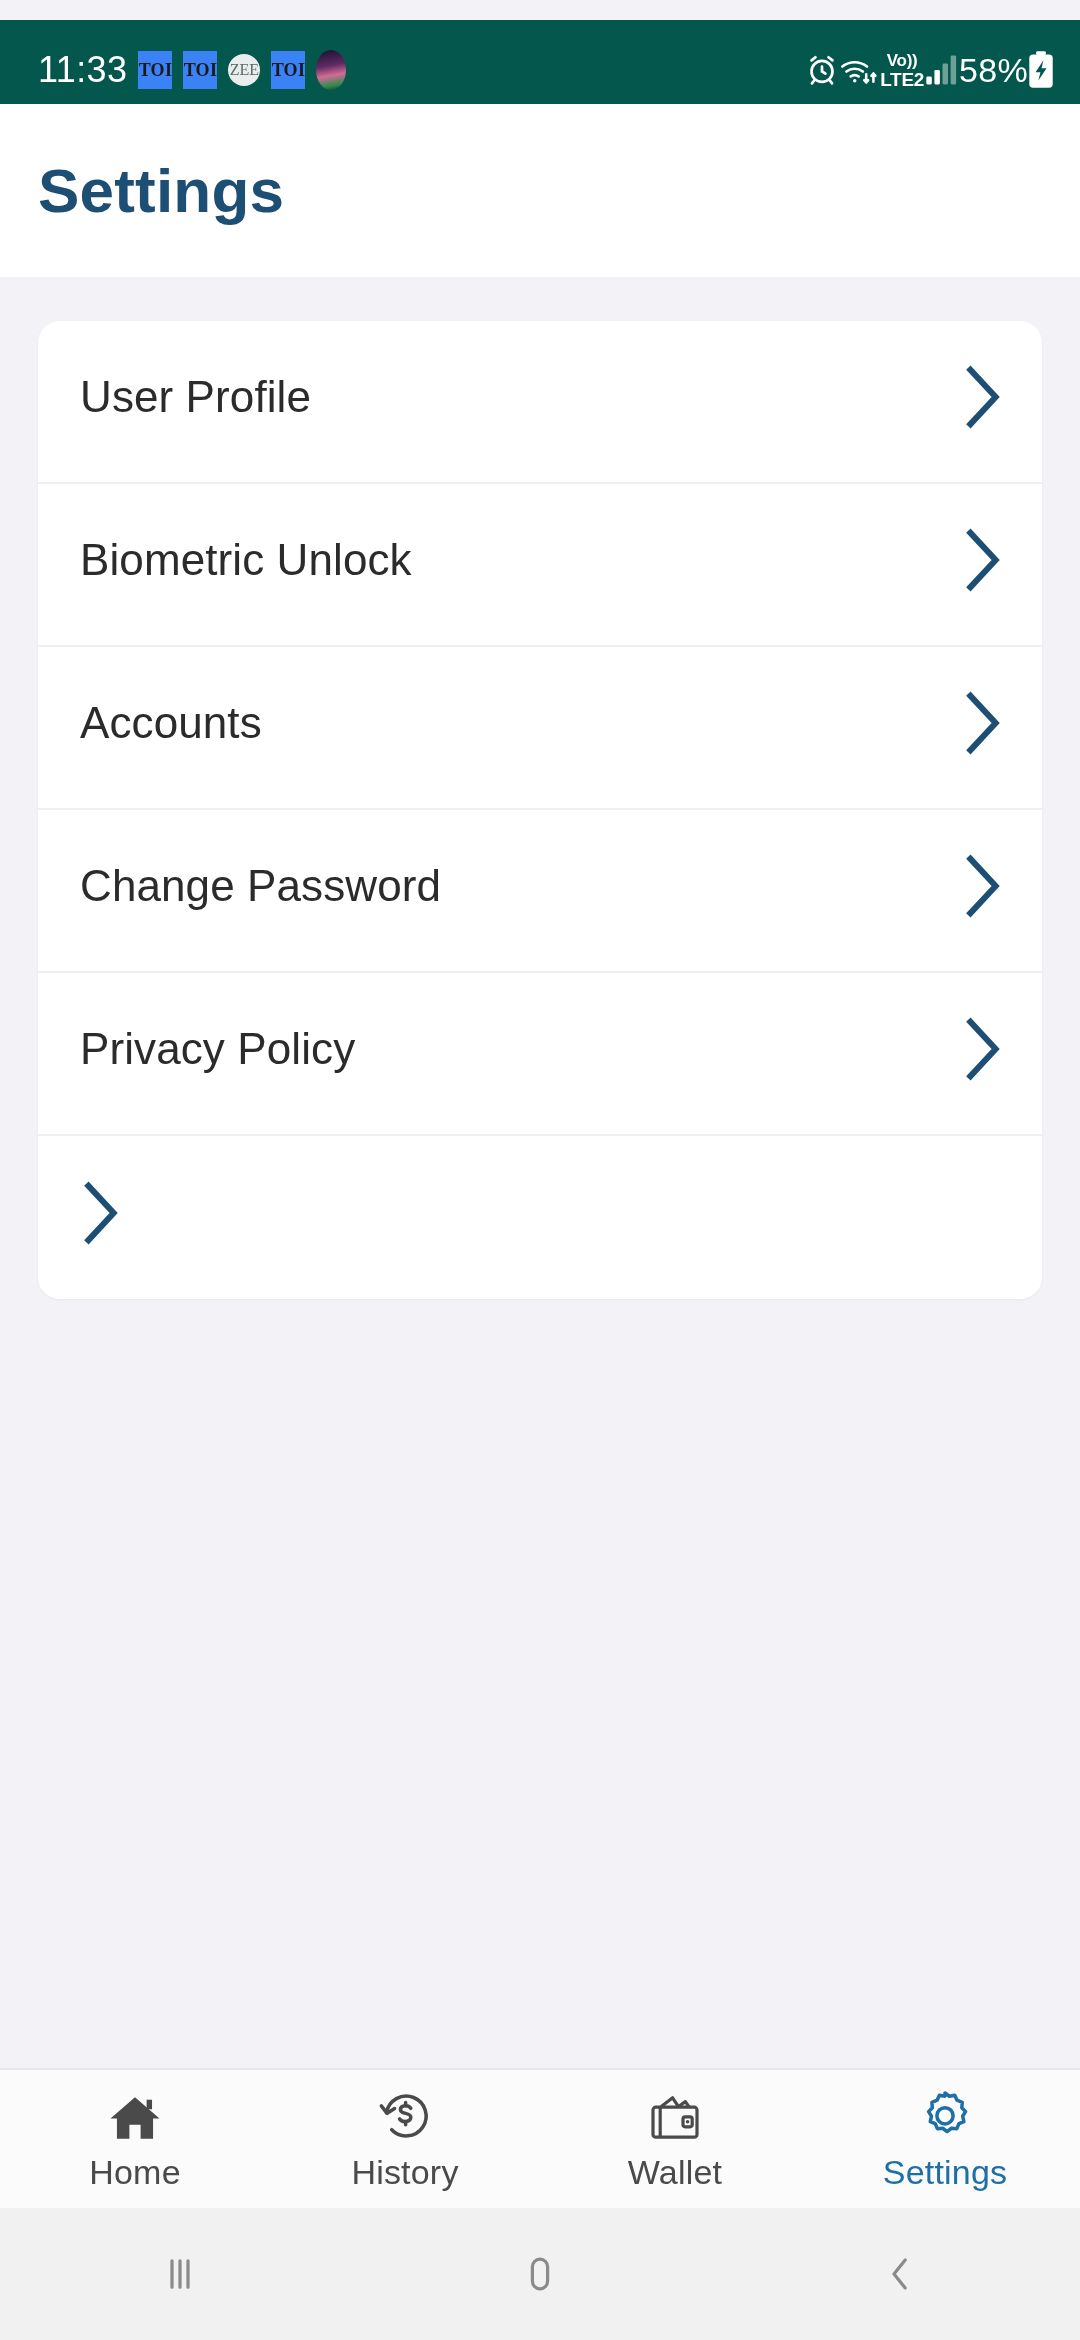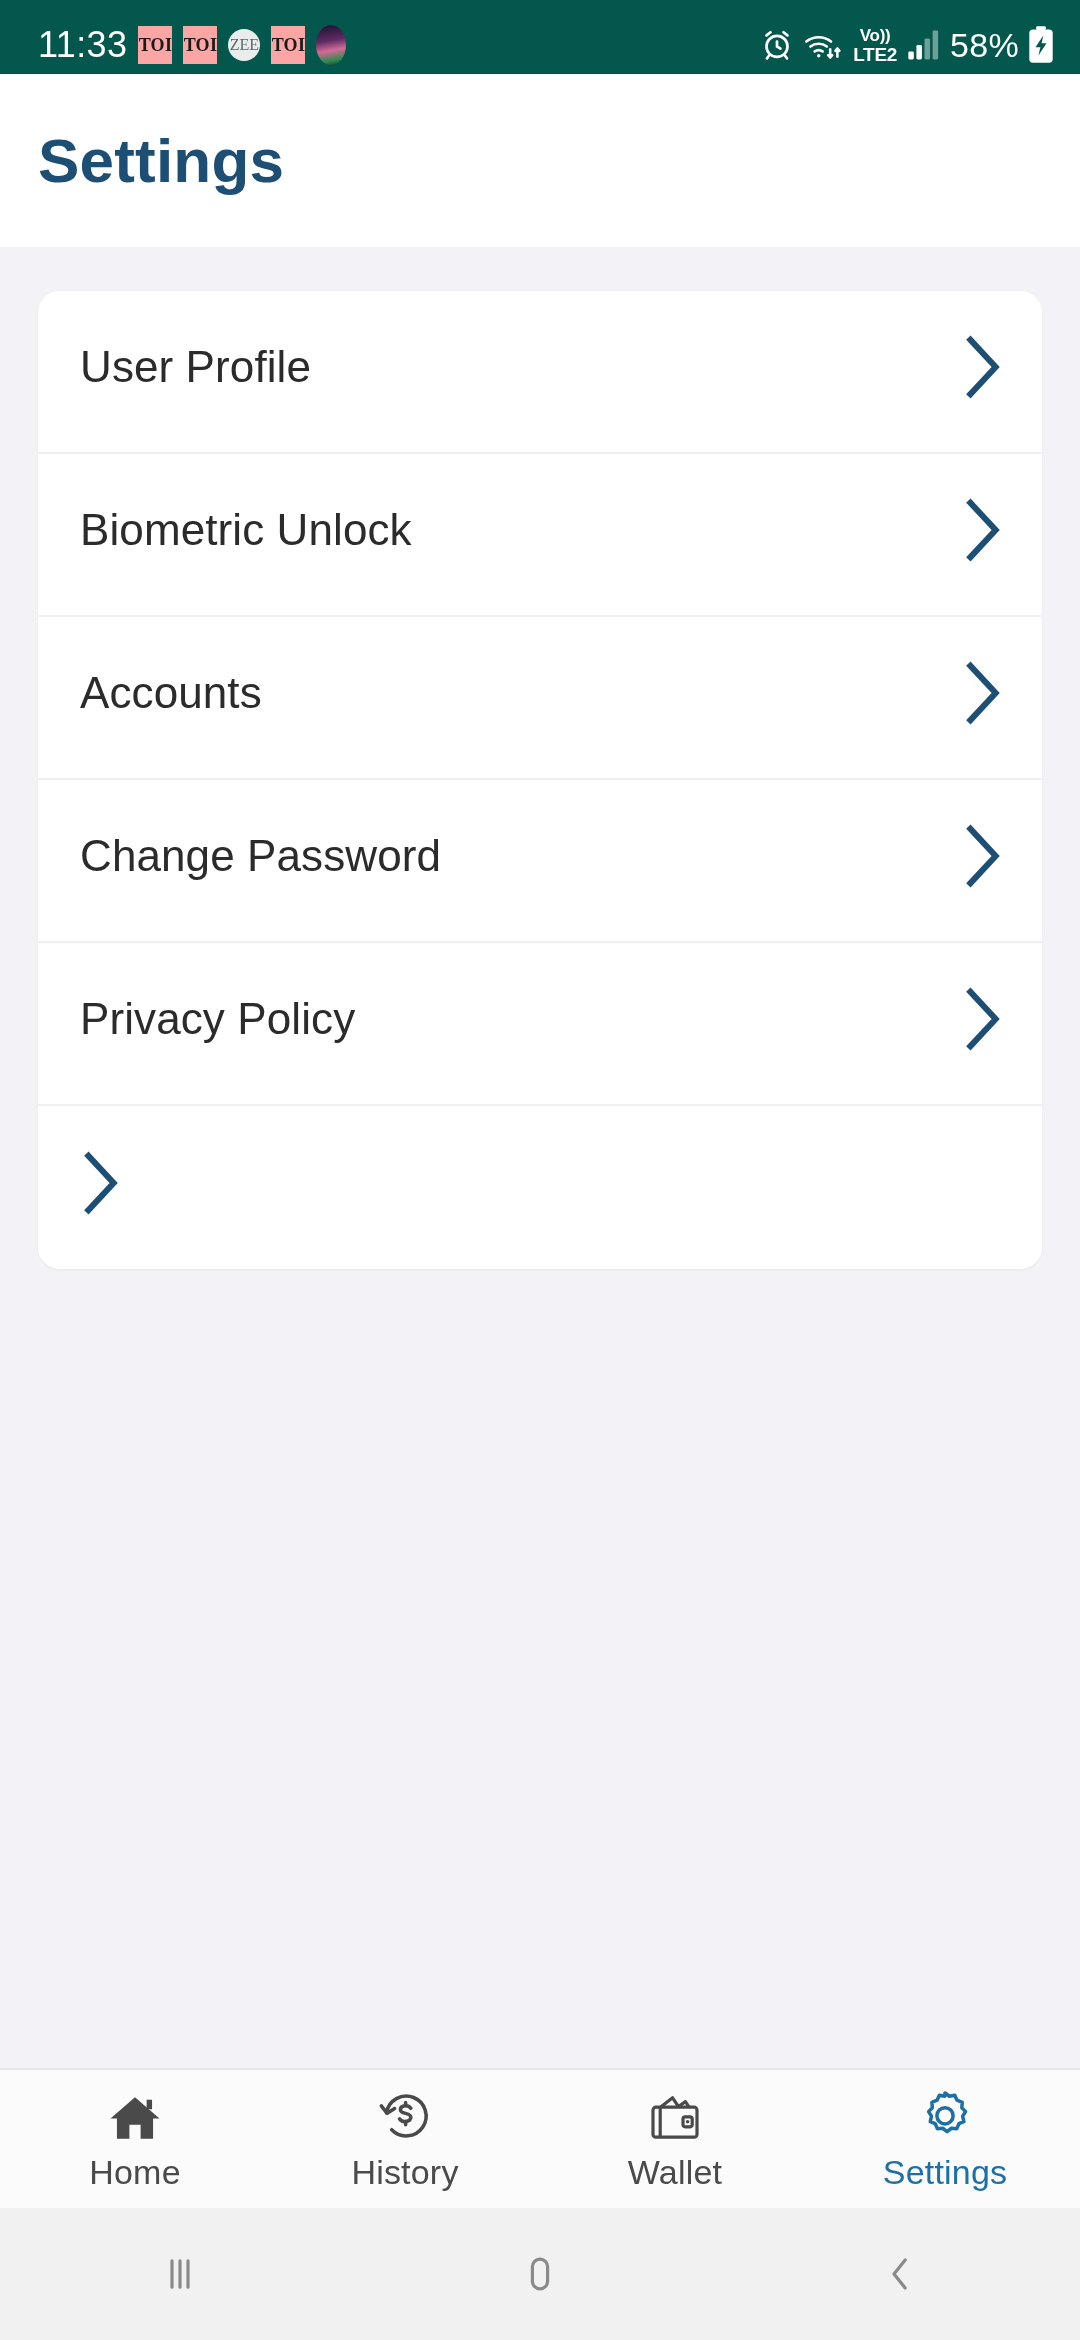--- a/index.html
+++ b/index.html
@@ -6,41 +6,41 @@
   html, body {
     width:1080px; height:2340px;
     font-family:"Liberation Sans", sans-serif;
     background:#f3f3f7;
     overflow:hidden;
   }
   .phone { width:1080px; height:2340px; display:flex; flex-direction:column; background:#f3f3f7; }
 
   
   .statusbar {
-    height:74px; background:#03574c; color:#ffffff;
+    height:84px; background:#03574c; color:#ffffff;
     display:flex; align-items:center; justify-content:space-between;
-    padding:16px 26px 0 38px; flex:none;
+    padding:16px 26px 0 38px; flex:none;margin-top:20px;
   }
   .sb-left { display:flex; align-items:center; gap:11px; }
   .sb-time { font-size:36px; letter-spacing:0.4px; font-weight:400; }
   .toi-badge {
-    width:34px; height:38px; background:#fca5a5; color:#1a1a1a;
+    width:34px; height:38px; background:#3b82f6; color:#1a1a1a;
     font-family:"Liberation Serif", serif; font-size:18px; font-weight:700;
     display:flex; align-items:center; justify-content:center; letter-spacing:0.3px;
   }
   .ico-round {
     width:32px; height:32px; border-radius:50%; background:#e9eeed;
     display:flex; align-items:center; justify-content:center;
     font-size:16px; color:#5a6a68; font-family:"Liberation Serif", serif;
   }
   .ico-avatar {
     width:30px; height:40px; border-radius:15px/20px;
     background:linear-gradient(170deg,#1a1030 0%,#5e2b63 40%,#d46a96 62%,#2f8a4d 85%,#123a22 100%);
   }
-  .sb-right { display:flex; align-items:center; gap:9px; }
+  .sb-right { display:flex; align-items:center; }
   .sb-right svg { display:block; }
   .volte {
     display:flex; flex-direction:column; align-items:center;
     line-height:1; font-weight:700; margin:0 1px;
   }
   .volte .v1 { font-size:17px; letter-spacing:-0.3px; }
   .volte .v2 { font-size:19px; letter-spacing:-0.3px; margin-top:1px; }
   .sb-batt { font-size:34px; font-weight:400; letter-spacing:0.3px; }
 
   

